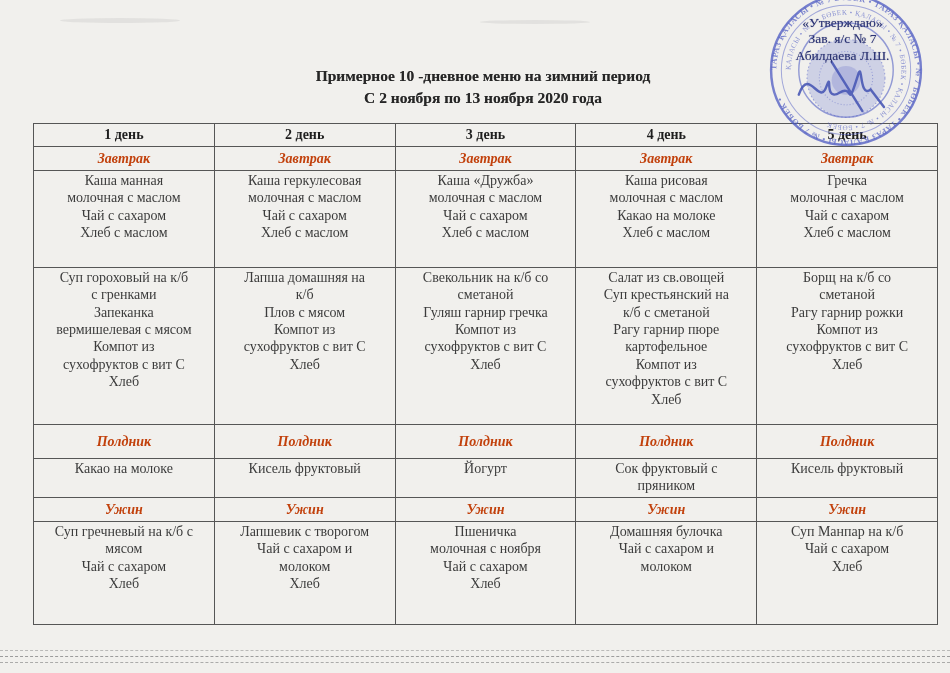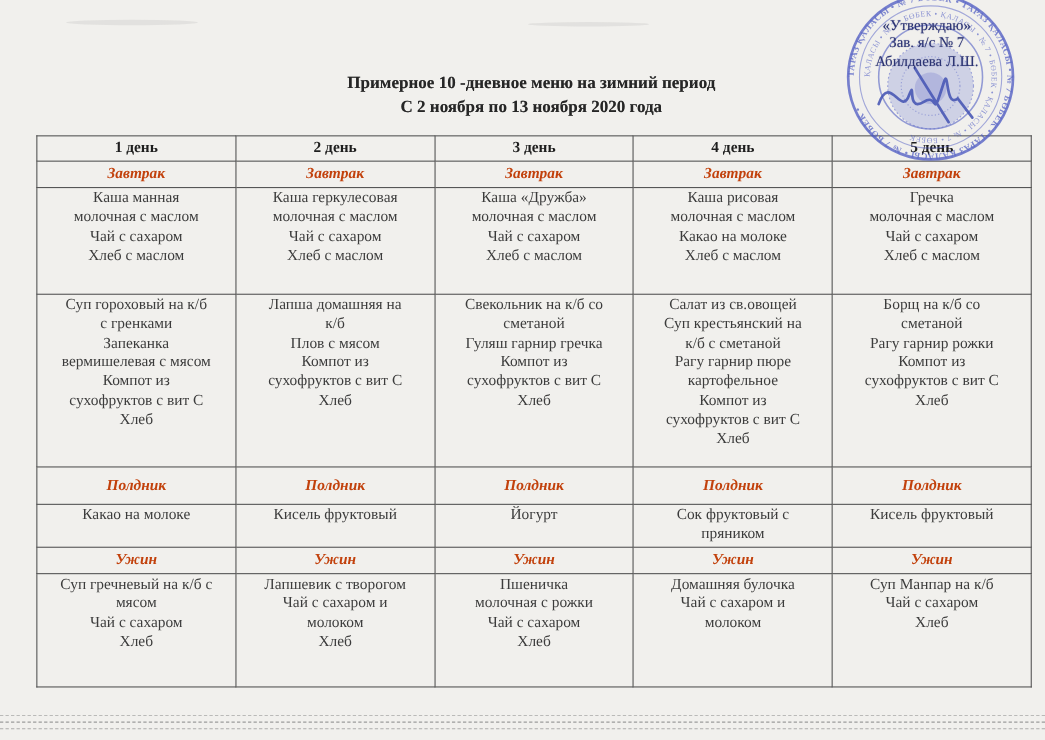--- a/index.html
+++ b/index.html
@@ -207,21 +207,21 @@
     <tr class="r-dinner">
       <td class="content">Суп гречневый на к/б с
 мясом
 Чай с сахаром
 Хлеб</td>
       <td class="content">Лапшевик с творогом
 Чай с сахаром и
 молоком
 Хлеб</td>
       <td class="content">Пшеничка
-молочная  с рожки
+молочная  с ноября
 Чай с сахаром
 Хлеб</td>
       <td class="content">Домашняя булочка
 Чай с сахаром и
 молоком</td>
       <td class="content">Суп Манпар на к/б
 Чай с сахаром
 Хлеб</td>
     </tr>
     </tbody>

